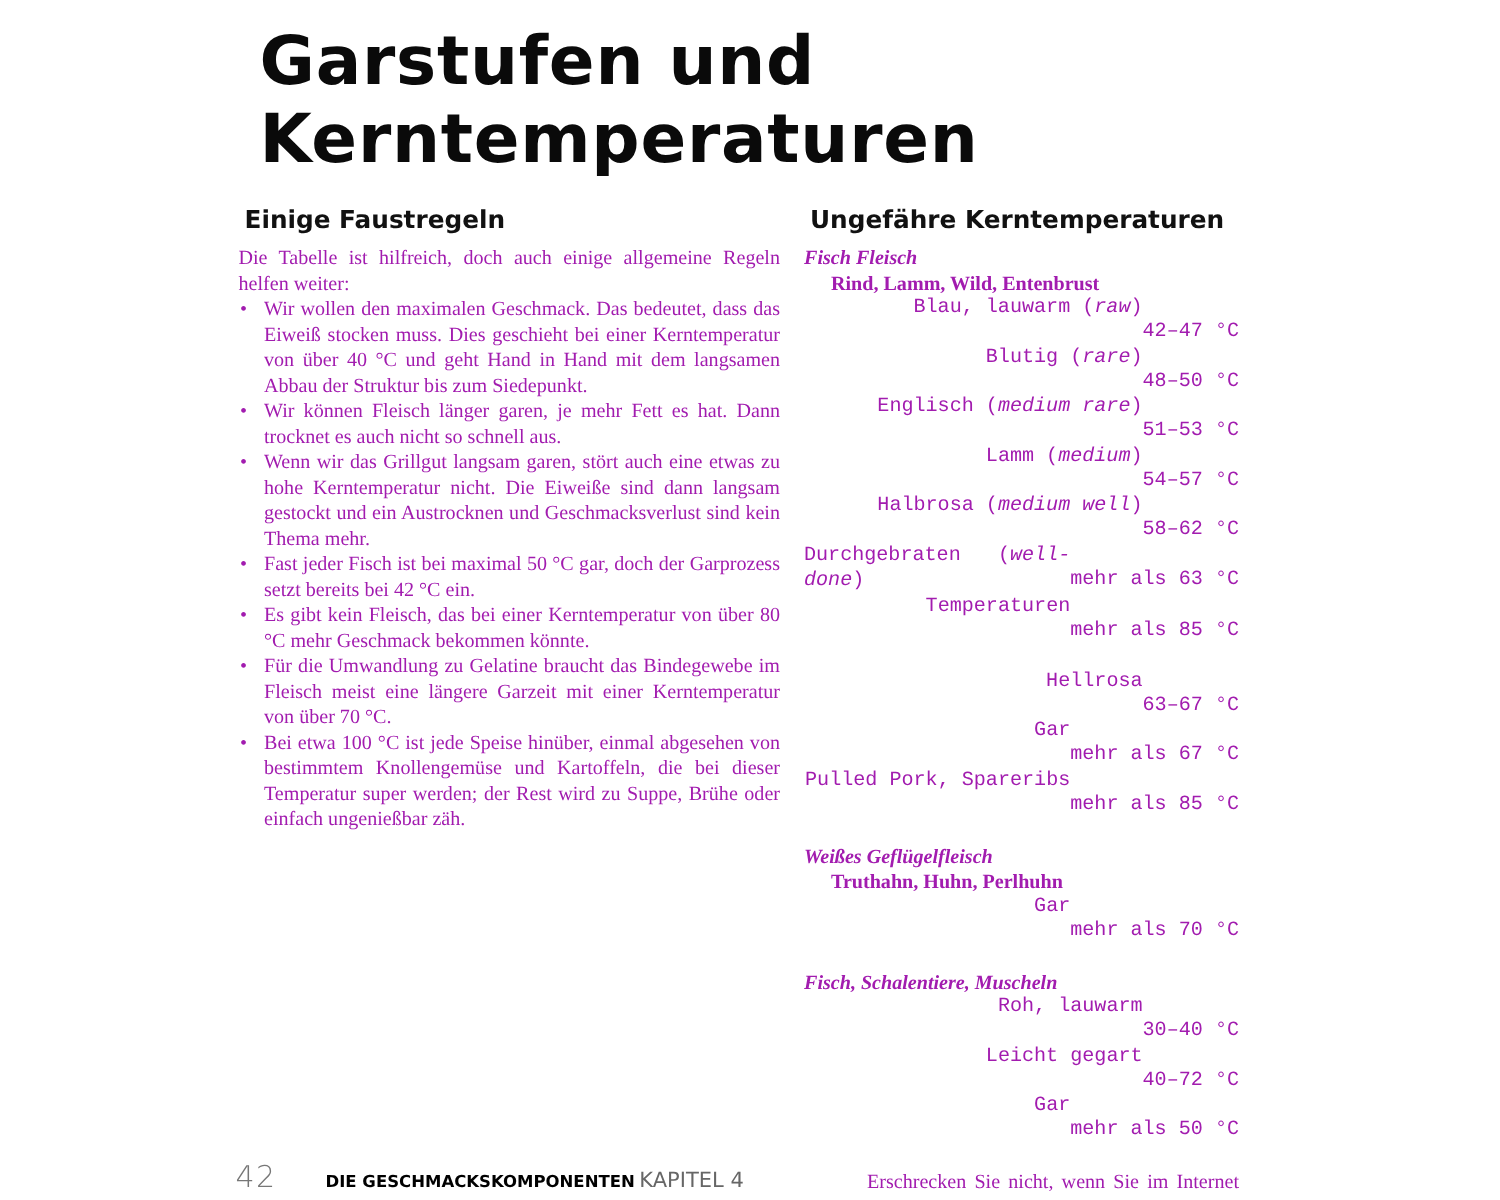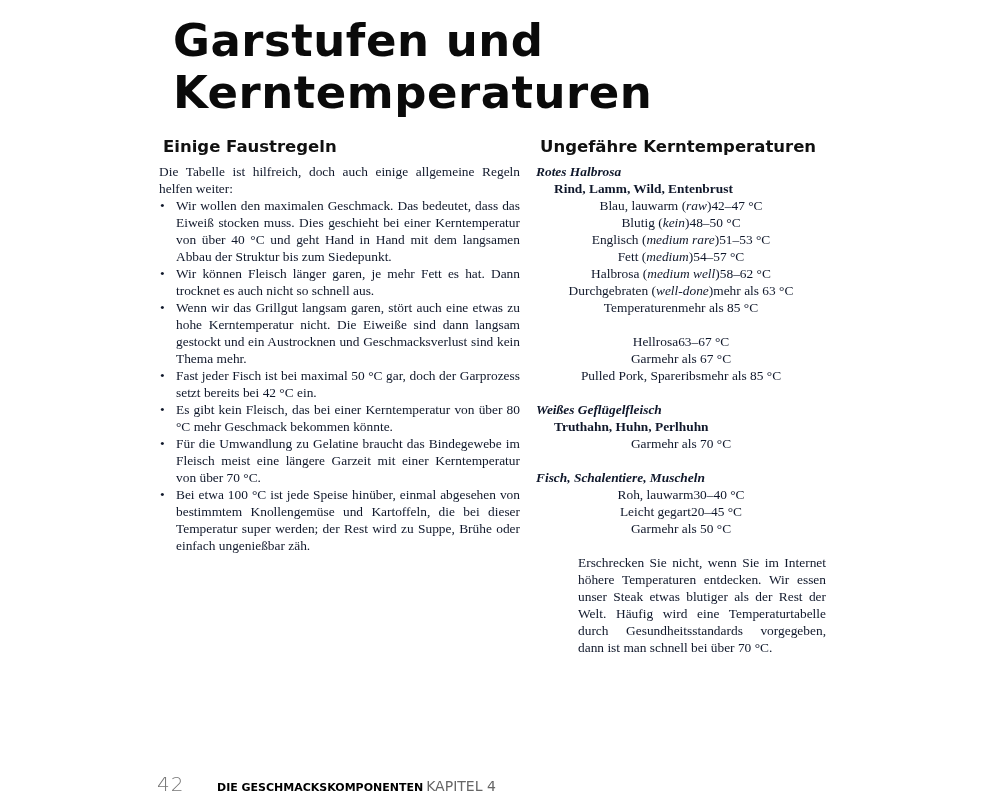--- a/index.html
+++ b/index.html
@@ -17,30 +17,30 @@
   .h2 {
     position: absolute; margin: 4px;
     font-family: "DejaVu Sans", "Liberation Sans", sans-serif;
     font-weight: bold; font-size: 16.5px; color: #111;
   }
   .col-left { position: absolute; left: 159px; top: 163px; width: 361px; }
   .col-right { position: absolute; left: 536px; top: 163px; width: 290px; }
   .p {
     font-family: "Liberation Serif", "DejaVu Serif", serif;
     font-size: 13.4px; line-height: 17px; text-align: justify; margin: 0;
-    color: #0f172a;
+    color: #a21caf;
   }
   ul.bullets { list-style: none; margin: 0; padding: 0; }
   ul.bullets li { position: relative; padding-left: 17px; }
   ul.bullets li .dot { position: absolute; left: 1px; top: 0; }
   .group { margin-bottom: 17px; }
   .group-title { font-weight: bold; font-style: italic; }
   .group-sub { font-weight: bold; margin-left: 18px; }
-  .row { display: flex; justify-content: center; }
-  .row .val { white-space: nowrap; }
+  .row { display: flex; justify-content: flex-end; font-family: Liberation Mono, monospace; }
+  .row .val { white-space: nowrap; margin-top: 16px; }
   .note { margin-top: 9px; margin-left: 42px; }
   .footer {
     position: absolute; left: 157px; top: 772px;
     font-family: "DejaVu Sans", "Liberation Sans", sans-serif;
     display: flex; align-items: baseline;
   }
   .page-num { font-size: 20px; font-weight: 200; color: #777; width: 60px; letter-spacing: 1px; }
   .footer-chapter { font-size: 11px; font-weight: 900; color: #000; }
   .footer-kapitel { font-size: 14px; color: #666; margin-left: 3px; }
 </style>
@@ -64,36 +64,36 @@
     <li><span class="dot">•</span><span>Es gibt kein Fleisch, das bei einer Kerntemperatur von über 80 °C mehr Geschmack bekommen könnte.</span></li>
     <li><span class="dot">•</span><span>Für die Umwandlung zu Gelatine braucht das Bindegewebe im Fleisch meist eine längere Garzeit mit einer Kerntemperatur von über 70 °C.</span></li>
     <li><span class="dot">•</span><span>Bei etwa 100 °C ist jede Speise hinüber, einmal abgesehen von bestimmtem Knollengemüse und Kartoffeln, die bei dieser Temperatur super werden; der Rest wird zu Suppe, Brühe oder einfach ungenießbar zäh.</span></li>
   </ul>
 </div>
 
 <h2 class="h2" style="left:536px; top:133px;text-align:right;">Ungefähre Kerntemperaturen</h2>
 
 <div class="col-right p" id="temp-table">
     <div class="group">
-      <div class="group-title">Rotes Halbrosa</div>
+      <div class="group-title">Fisch Fleisch</div>
       <div class="group-sub">Rind, Lamm, Wild, Entenbrust</div>
       <div class="row">
         <span><span>Blau, lauwarm (</span><i>raw</i><span>)</span></span>
         <span class="val">42–47 °C</span>
       </div>
       <div class="row">
-        <span><span>Blutig (</span><i>kein</i><span>)</span></span>
+        <span><span>Blutig (</span><i>rare</i><span>)</span></span>
         <span class="val">48–50 °C</span>
       </div>
       <div class="row">
         <span><span>Englisch (</span><i>medium rare</i><span>)</span></span>
         <span class="val">51–53 °C</span>
       </div>
       <div class="row">
-        <span><span>Fett (</span><i>medium</i><span>)</span></span>
+        <span><span>Lamm (</span><i>medium</i><span>)</span></span>
         <span class="val">54–57 °C</span>
       </div>
       <div class="row">
         <span><span>Halbrosa (</span><i>medium well</i><span>)</span></span>
         <span class="val">58–62 °C</span>
       </div>
       <div class="row">
         <span><span>Durchgebraten (</span><i>well-done</i><span>)</span></span>
         <span class="val">mehr als 63 °C</span>
       </div>
@@ -125,21 +125,21 @@
       </div>
     </div>
     <div class="group">
       <div class="group-title">Fisch, Schalentiere, Muscheln</div>
       <div class="row">
         <span><span>Roh, lauwarm</span></span>
         <span class="val">30–40 °C</span>
       </div>
       <div class="row">
         <span><span>Leicht gegart</span></span>
-        <span class="val">20–45 °C</span>
+        <span class="val">40–72 °C</span>
       </div>
       <div class="row">
         <span><span>Gar</span></span>
         <span class="val">mehr als 50 °C</span>
       </div>
     </div>
     <p class="p note">Erschrecken Sie nicht, wenn Sie im Internet höhere Temperaturen entdecken. Wir essen unser Steak etwas blutiger als der Rest der Welt. Häufig wird eine Temperaturtabelle durch Gesundheitsstandards vorgegeben, dann ist man schnell bei über 70 °C.</p>
   </div>
 
 <div class="footer">

